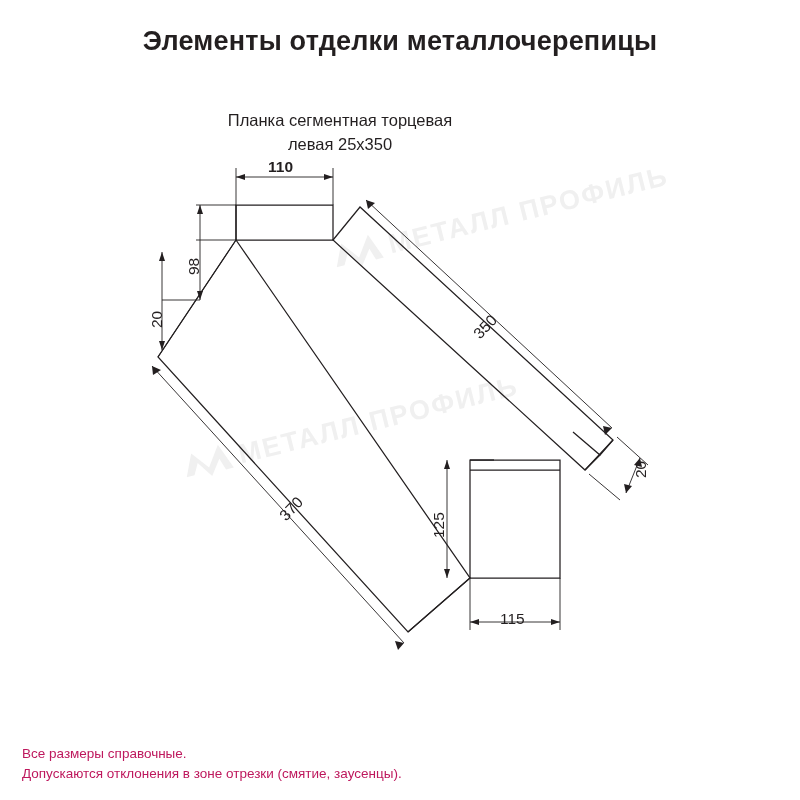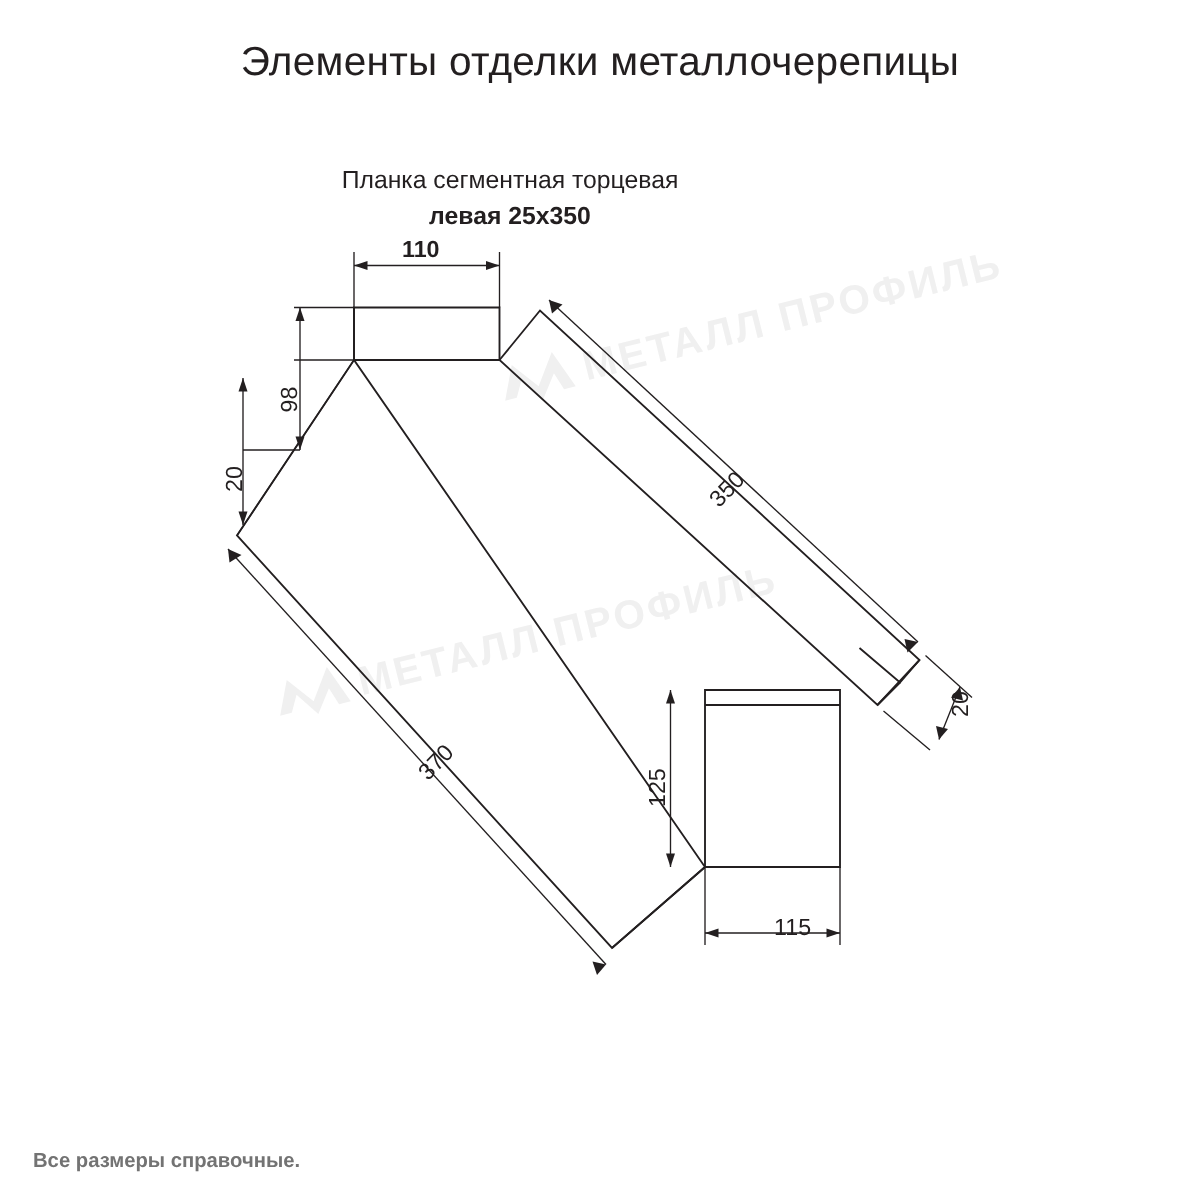--- a/index.html
+++ b/index.html
@@ -20,45 +20,44 @@
     width: 800px;
     height: 800px;
   }
   .title {
     position: absolute;
     top: 26px;
     left: 0;
     width: 800px;
     text-align: center;
     font-size: 27px;
-    font-weight: normal;
+    font-weight: bold;
     letter-spacing: 0.2px;
     color: #231f20;
   }
   .subtitle {
     position: absolute;
     top: 108px;
     left: 0;
     width: 680px;
     text-align: center;
     font-size: 16.5px;
     line-height: 24px;
     color: #231f20;
   }
   .subtitle .line2 {
-    font-weight: bold;
+    font-weight: normal;
   }
   .footer {
     position: absolute;
     left: 22px;
     bottom: 16px;
     font-size: 13.5px;
     line-height: 20px;
-    color: #737373;
-    font-weight: bold;
+    color: #be185d;
   }
   .drawing {
     position: absolute;
     top: 0;
     left: 0;
     width: 800px;
     height: 800px;
   }
   .dim-label {
     position: absolute;
@@ -183,19 +182,20 @@
   <div class="dim-label rot90" style="left:148px; top:328px;">20</div>
 
   <div class="dim-label rot-diag" style="left:470px; top:330px;">350</div>
 
   <div class="dim-label rot-diag2" style="left:276px; top:512px;">370</div>
 
   <div class="dim-label rot90" style="left:632px; top:478px;">20</div>
 
   <div class="dim-label rot90" style="left:430px; top:538px;">125</div>
 
-  <div class="dim-label" style="left:516px; top:610px;">115</div>
+  <div class="dim-label" style="left:500px; top:610px;">115</div>
 
   <div class="footer">
     <div>Все размеры справочные.</div>
+    <div>Допускаются отклонения в зоне отрезки (смятие, заусенцы).</div>
   </div>
 
 </div>
 
 </body></html>

